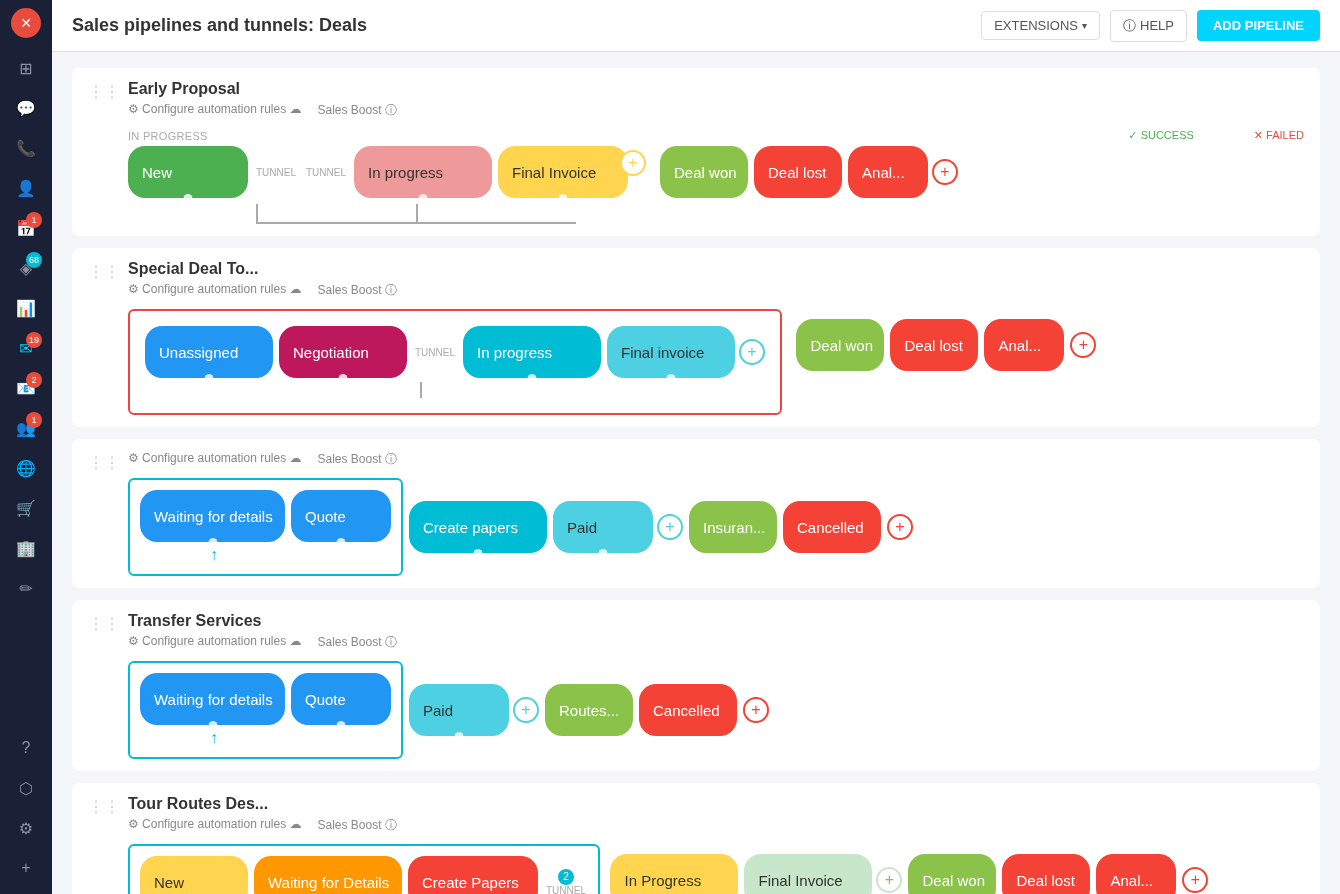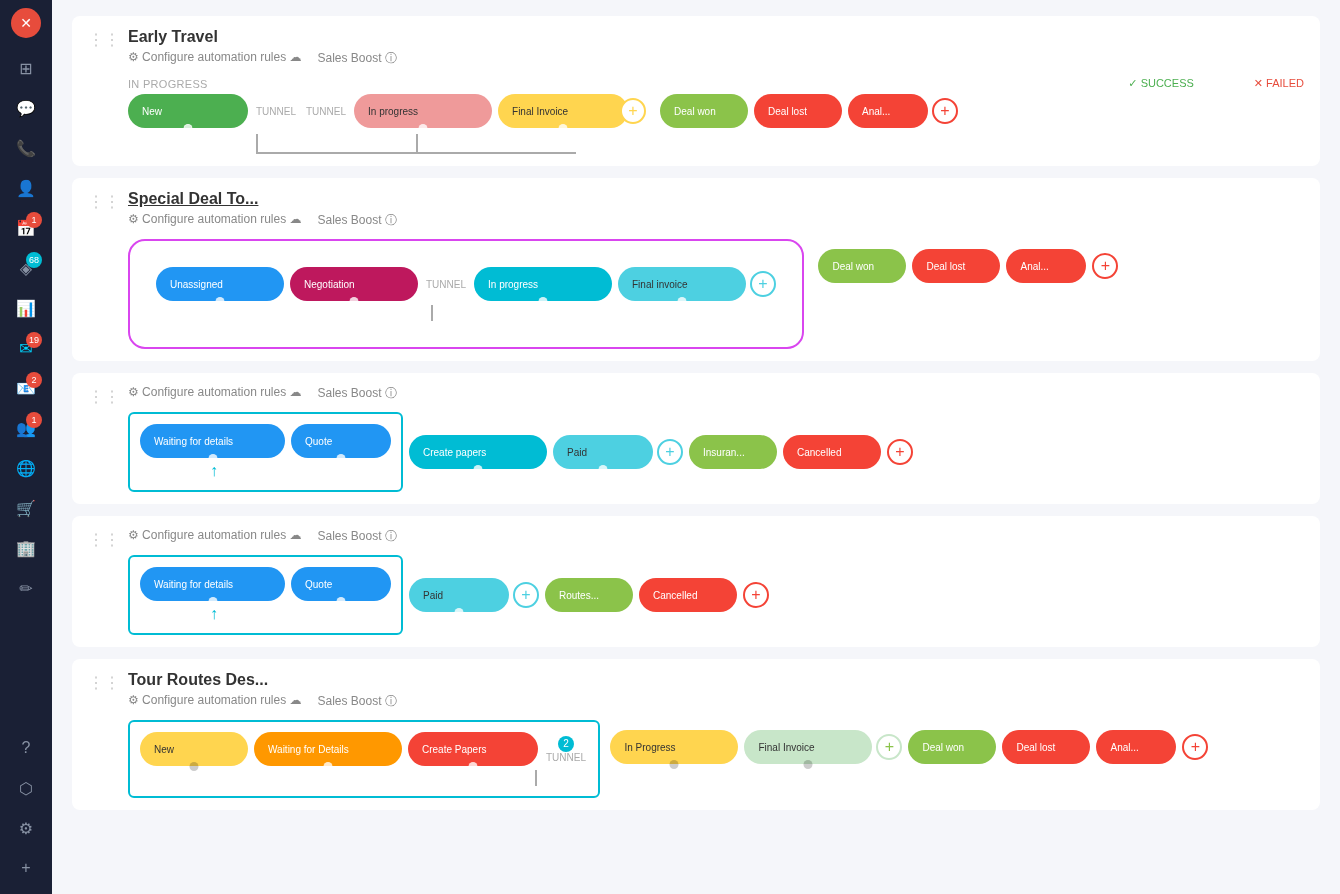--- a/index.html
+++ b/index.html
@@ -28,21 +28,21 @@
     .btn-add-pipeline { background: #00d4ff; color: white; border: none; padding: 8px 16px; border-radius: 4px; cursor: pointer; font-size: 13px; font-weight: 600; }
     
     
     .content { flex: 1; overflow-y: auto; padding: 16px 20px; background: #f5f6fa; }
     
     
     .pipeline-section { background: white; border-radius: 8px; margin-bottom: 12px; padding: 12px 16px; }
     
     .add-pipeline-row { display: flex; align-items: center; gap: 8px; padding: 12px 0; color: #00bcd4; cursor: pointer; font-size: 14px; font-weight: 500; }
     
-    .stage-pill { display: inline-flex; align-items: center; justify-content: space-between; height: 34px; border-radius: 17px; padding: 0 14px; font-size: 10px; font-weight: 500; color: white; cursor: pointer; white-space: nowrap; flex-shrink: 0; }
+    .stage-pill { display: inline-flex; align-items: center; justify-content: space-between; height: 52px; border-radius: 17px; padding: 0 14px; font-size: 15px; font-weight: 500; color: white; cursor: pointer; white-space: nowrap; flex-shrink: 0; }
     
   </style>
 </head>
 <body>
 
 <div class="app-container">
 
   <div class="sidebar">
     <div class="sidebar-close">✕</div>
 
@@ -81,28 +81,42 @@
     <div style="margin-top: auto; display:flex; flex-direction:column; align-items:center; gap:4px;">
       <div class="sidebar-icon">?</div>
       <div class="sidebar-icon">⬡</div>
       <div class="sidebar-icon">⚙</div>
       <div class="sidebar-icon">+</div>
     </div>
   </div>
 
   <div class="main">
 
+    <div class="header">
+      <div class="header-title">Sales pipelines and tunnels: Deals</div>
+      <div class="header-actions">
+        <button class="btn-extensions">
+          <span>EXTENSIONS</span>
+          <span class="dropdown-arrow">▾</span>
+        </button>
+        <button class="btn-help">
+          <span>ⓘ</span>
+          <span>HELP</span>
+        </button>
+        <button class="btn-add-pipeline">ADD PIPELINE</button>
+      </div>
+    </div>
 
     <div class="content">
 
       <div class="pipeline-section">
         <div style="display:flex; align-items:flex-start; gap:8px;">
           <div style="color:#ccc; cursor:grab; padding-top:2px;">⋮⋮</div>
           <div style="flex:1;">
-            <div style="font-size:16px; font-weight:600; color:#333; margin-bottom:4px;">Early Travel</div>
+            <div style="font-size:16px; font-weight:600; color:#333; margin-bottom:4px;">Early Proposal</div>
             <div style="display:flex; gap:16px; font-size:12px; color:#888; margin-bottom:10px;">
               <span style="cursor:pointer;">⚙ Configure automation rules ☁</span>
               <span style="cursor:pointer;">Sales Boost ⓘ</span>
             </div>
 
             <div style="display:flex; align-items:center; margin-bottom:4px; padding-left:0;">
               <div style="width:495px; font-size:11px; color:#aaa; font-weight:500; letter-spacing:0.3px;">IN PROGRESS</div>
               <div style="font-size:11px; color:#4caf50; font-weight:500; margin-left:auto; margin-right:60px;">✓ SUCCESS</div>
               <div style="font-size:11px; color:#e74c3c; font-weight:500;">✕ FAILED</div>
             </div>
@@ -163,28 +177,28 @@
               <div style="width:160px;height:20px;border-left:2px solid #aaa;border-bottom:2px solid #aaa;"></div>
             </div>
           </div>
         </div>
       </div>
 
       <div class="pipeline-section">
         <div style="display:flex; align-items:flex-start; gap:8px;">
           <div style="color:#ccc; cursor:grab; padding-top:2px;">⋮⋮</div>
           <div style="flex:1;">
-            <div style="font-size:16px; font-weight:600; color:#333; margin-bottom:4px;text-decoration:underline;">Special Deal To...</div>
+            <div style="font-size:16px; font-weight:600; color:#333; margin-bottom:4px;">Special Deal To...</div>
             <div style="display:flex; gap:16px; font-size:12px; color:#888; margin-bottom:10px;">
               <span style="cursor:pointer;">⚙ Configure automation rules ☁</span>
               <span style="cursor:pointer;">Sales Boost ⓘ</span>
             </div>
             
             
-            <div style="position:relative; border:2px solid #d946ef; border-radius:17px; padding:26px; display:inline-block;">
+            <div style="position:relative; border:2px solid #ef4444; border-radius:6px; padding:15px; display:inline-block;">
               <div style="display:flex; align-items:center; gap:6px;">
 
                 <div style="position:relative;">
                   <div class="stage-pill" style="background:#2196f3; width:128px;">
                     <span>Unassigned</span>
                   </div>
                   <div style="width:9px;height:9px;border-radius:50%;background:rgba(255,255,255,0.8);position:absolute;bottom:-5px;left:50%;transform:translateX(-50%);"></div>
                 </div>
 
                 <div style="position:relative;">
@@ -293,20 +307,21 @@
               </div>
             </div>
           </div>
         </div>
       </div>
 
       <div class="pipeline-section">
         <div style="display:flex; align-items:flex-start; gap:8px;">
           <div style="color:#ccc; cursor:grab; padding-top:2px;">⋮⋮</div>
           <div style="flex:1;">
+            <div style="font-size:16px; font-weight:600; color:#333; margin-bottom:4px;">Transfer Services</div>
             <div style="display:flex; gap:16px; font-size:12px; color:#888; margin-bottom:10px;">
               <span style="cursor:pointer;">⚙ Configure automation rules ☁</span>
               <span style="cursor:pointer;">Sales Boost ⓘ</span>
             </div>
 
             <div style="display:flex;align-items:center;gap:0;">
 
               <div style="border:2px solid #00bcd4; border-radius:6px; padding:10px; display:inline-block;">
                 <div style="display:flex; align-items:center; gap:6px;">
                   <div style="position:relative;">

